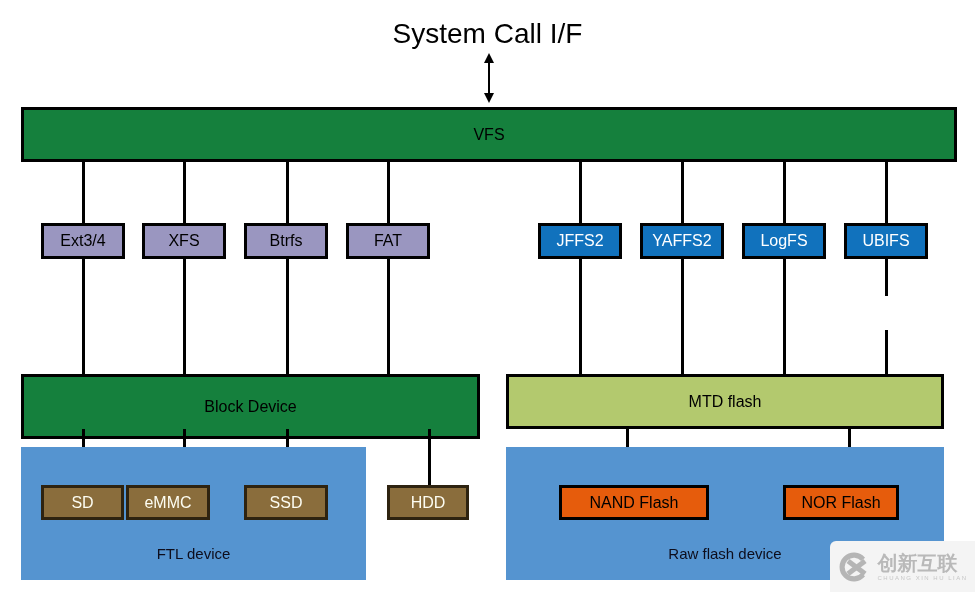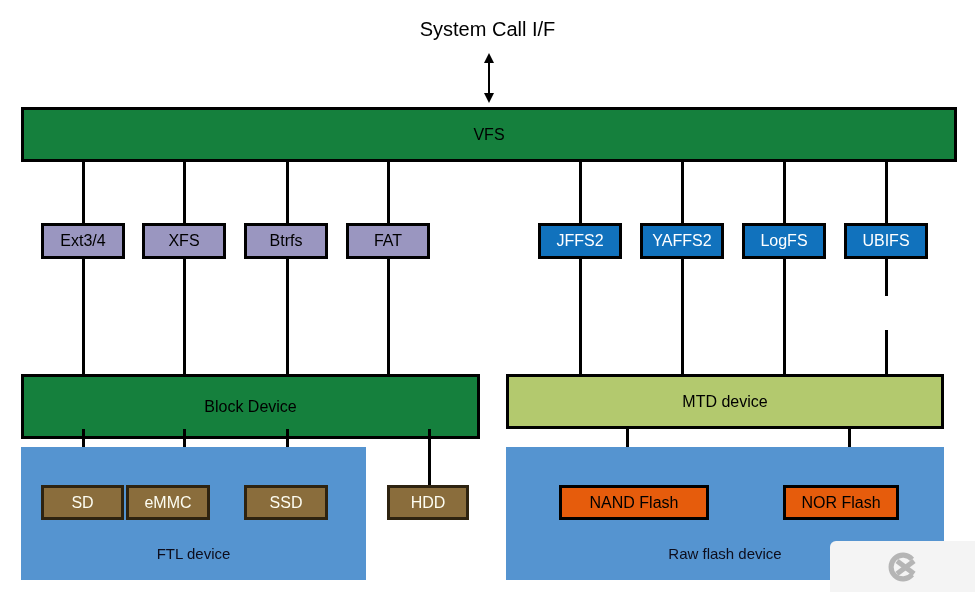--- a/index.html
+++ b/index.html
@@ -1,19 +1,19 @@
 <!DOCTYPE html>
 <html><head>
 <meta charset="utf-8">
 <style>
   html,body{margin:0;padding:0;background:#fff;}
   .stage{position:relative;width:975px;height:592px;background:#ffffff;
          font-family:"Liberation Sans",sans-serif;overflow:hidden;}
   .title{position:absolute;left:0;top:18px;width:975px;text-align:center;
-         font-size:20px;color:#000;letter-spacing:0px;}
+         font-size:28px;color:#000;letter-spacing:0px;}
   .vline{position:absolute;width:3px;background:#000;}
   .box{position:absolute;box-sizing:border-box;border:3px solid #000;
        display:flex;align-items:center;justify-content:center;
        font-size:16px;color:#000;}
   .vfs{left:21px;top:107px;width:936px;height:55px;background:#15803d;}
   .fsrow{top:223px;height:36px;}
   .purple{background:#9a96c0;color:#000;}
   .blue{background:#1172bd;color:#fff;}
   .ubi{left:844px;top:296px;width:84px;height:34px;background:#f9b184;}
   .blockdev{left:21px;top:374px;width:459px;height:65px;background:#15803d;}
@@ -91,21 +91,21 @@
   <div class="vline" style="left:681px;top:259px;height:115px"></div>
   <div class="vline" style="left:783px;top:259px;height:115px"></div>
   <div class="vline" style="left:885px;top:259px;height:37px"></div>
   <div class="vline" style="left:885px;top:330px;height:44px"></div>
 
 
   <div class="box blockdev">
     <span>Block Device</span>
     </div>
   <div class="box mtddev">
-    <span>MTD device</span>
+    <span>MTD flash</span>
     </div>
 
   <div class="vline" style="left:82px;top:429px;height:56px"></div>
   <div class="vline" style="left:183px;top:429px;height:56px"></div>
   <div class="vline" style="left:286px;top:429px;height:56px"></div>
   <div class="vline" style="left:428px;top:429px;height:56px"></div>
   <div class="vline" style="left:626px;top:429px;height:56px"></div>
   <div class="vline" style="left:848px;top:429px;height:56px"></div>
 
   <div class="panel panel-l"></div>
@@ -132,15 +132,19 @@
 
   <div class="grouplabel" style="left:21px;width:345px">FTL device</div>
   <div class="grouplabel" style="left:506px;width:438px">Raw flash device</div>
 
   <div class="watermark">
     <svg width="34" height="34" viewBox="0 0 40 40">
       <path d="M 30.7 11 A 14 14 0 1 0 30.7 29" fill="none" stroke="#b5b5b5" stroke-width="6"></path>
       <line x1="13" y1="13" x2="33" y2="28" stroke="#b5b5b5" stroke-width="6"></line>
       <line x1="33" y1="13" x2="13" y2="28" stroke="#b5b5b5" stroke-width="6"></line>
     </svg>
+    <div>
+      <div class="wm-brand">创新互联</div>
+      <div class="wm-sub">CHUANG XIN HU LIAN</div>
+    </div>
   </div>
 
 </div>
 
 </body></html>

